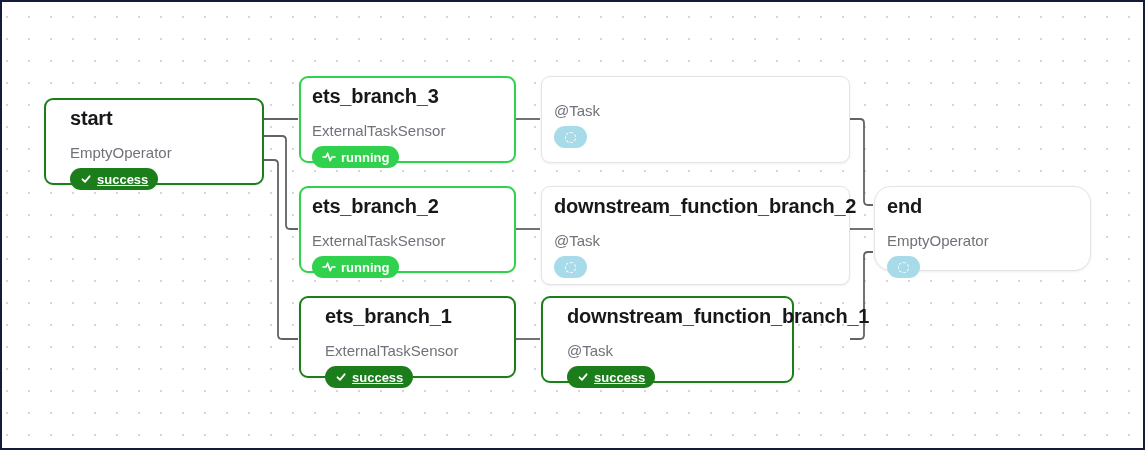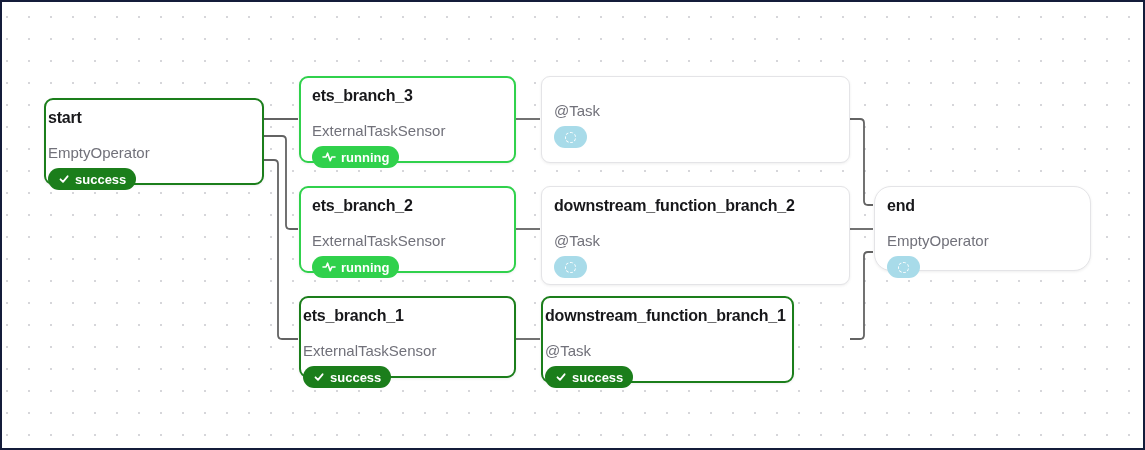--- a/index.html
+++ b/index.html
@@ -16,32 +16,32 @@
   svg.edges { position:absolute; left:0; top:0; width:1145px; height:450px; pointer-events:none; }
   svg.edges path { fill:none; stroke:var(--edge,#636363); stroke-width:1.8px; }
 
   .node {
     position:absolute; background:#fff;
     border:1px solid var(--node_border,#e4e4e7);
     border-radius:9px; padding:9px 12px;
     box-shadow:0 1px 3px rgba(0,0,0,.07);
     cursor:pointer; white-space:nowrap;
   }
-  .node.success { border:2px solid var(--success,#1b7e1b); padding:8px 2px; }
+  .node.success { border:2px solid var(--success,#1b7e1b); padding:8px 24px; }
   .node.running { border:2px solid var(--running,#30d14c); padding:8px 11px; }
 
-  .title   { font-size:16px; font-weight:700; color:var(--title,#18181b); line-height:20px; letter-spacing:-.2px; }
+  .title   { font-size:20px; font-weight:700; color:var(--title,#18181b); line-height:20px; letter-spacing:-.2px; }
   .subtitle{ font-size:15px; color:var(--subtitle,#71717a); line-height:19px; margin-top:15px; }
 
   .badge {
     margin-top:6px; display:inline-flex; align-items:center; gap:5px;
     height:22px; padding:0 10px; border-radius:11px;
     color:#fff; font-size:13px; font-weight:600;text-align:center;
   }
-  .badge.success { background:var(--success,#1b7e1b); }
+  .badge.success { background:var(--success,#1b7e1b);text-decoration:underline; }
   .badge.running { background:var(--running,#30d14c); }
   .badge.none    { background:var(--no_status,#a8dbe9); width:33px; padding:0; justify-content:center; }
   .badge svg { display:block; }
   .dashed-circle { width:11px; height:11px; border:1.5px dashed rgba(255,255,255,.95); border-radius:50%; }
 </style>
 </head>
 <body>
 
 <div class="frame">
   <svg class="edges" xmlns="http://www.w3.org/2000/svg">

